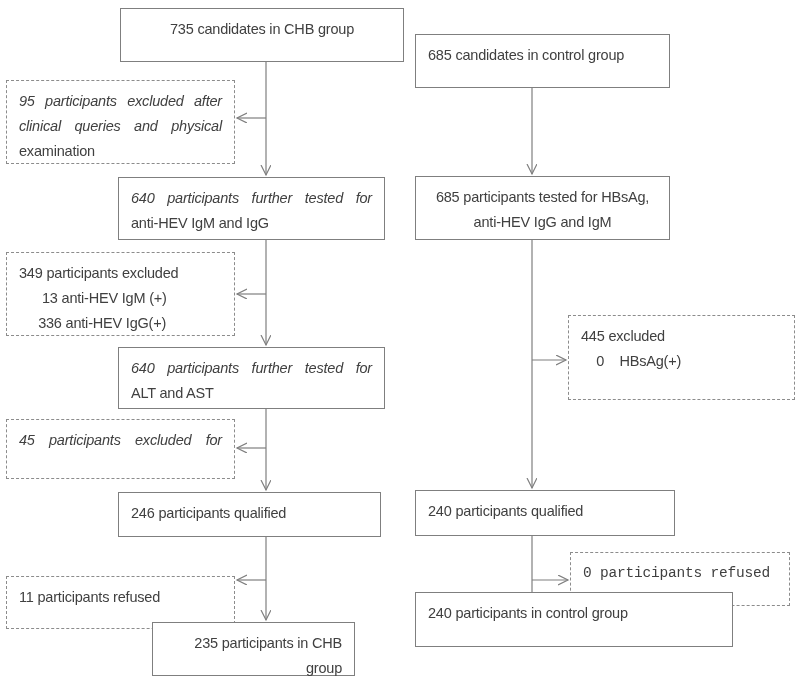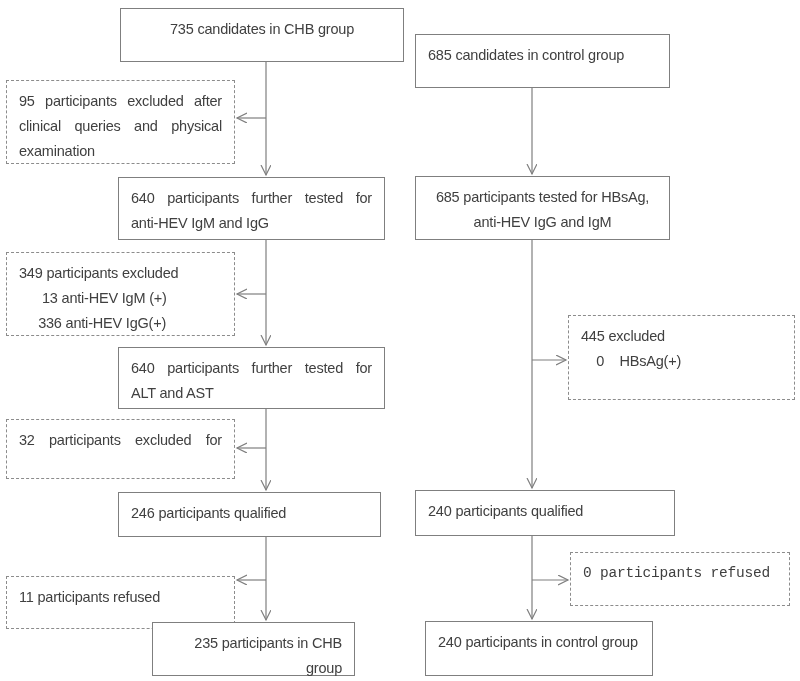--- a/index.html
+++ b/index.html
@@ -28,20 +28,21 @@
   }
   .dashed {
     border: 1px dashed #8c8c8c;
   }
   .center { text-align: center; }
   .line { white-space: pre; }
   .jline {
     white-space: normal;
     text-align: justify;
     text-align-last: justify;
+    font-style: italic;
   }
   #arrows {
     position: absolute;
     left: 0; top: 0;
     width: 800px; height: 681px;
     pointer-events: none;
   }
   #arrows line {
     stroke: #7f7f7f;
     stroke-width: 1.2;
@@ -96,21 +97,21 @@
     <div class="line">      13 anti-HEV IgM (+)</div>
     <div class="line">     336 anti-HEV IgG(+)</div>
   </div>
 
   <div class="box" style="left:118px; top:347px; width:267px; height:62px;">
     <div class="jline">640 participants further tested for</div>
     <div class="line">ALT and AST</div>
   </div>
 
   <div class="box dashed" style="left:6px; top:419px; width:229px; height:60px;">
-    <div class="jline">32 participants excluded for</div>
+    <div class="jline">45 participants excluded for</div>
   </div>
 
   <div class="box" style="left:118px; top:492px; width:263px; height:45px;">246 participants qualified</div>
 
   <div class="box dashed" style="left:6px; top:548px; width:229px; height:53px;margin-top:28px;">11 participants refused</div>
 
   <div class="box center" style="left:152px; top:622px; width:203px; height:54px;text-align:right;">235 participants in CHB group</div>
 
   <div class="box" style="left:415px; top:5px; width:255px; height:54px;margin-top:29px;">685 candidates in control group</div>
 
@@ -121,15 +122,15 @@
 
   <div class="box dashed" style="left:568px; top:315px; width:227px; height:85px;">
     <div class="line">445 excluded</div>
     <div class="line">    0    HBsAg(+)</div>
   </div>
 
   <div class="box" style="left:415px; top:490px; width:260px; height:46px;">240 participants qualified</div>
 
   <div class="box dashed" style="left:570px; top:552px; width:220px; height:54px;font-family:Liberation Mono, monospace;">0 participants refused</div>
 
-  <div class="box" style="left:415px; top:621px; width:228px; height:55px;margin-left:10px;">240 participants in control group</div>
+  <div class="box" style="left:415px; top:592px; width:318px; height:55px;">240 participants in control group</div>
 
 </div>
 
 </body></html>

